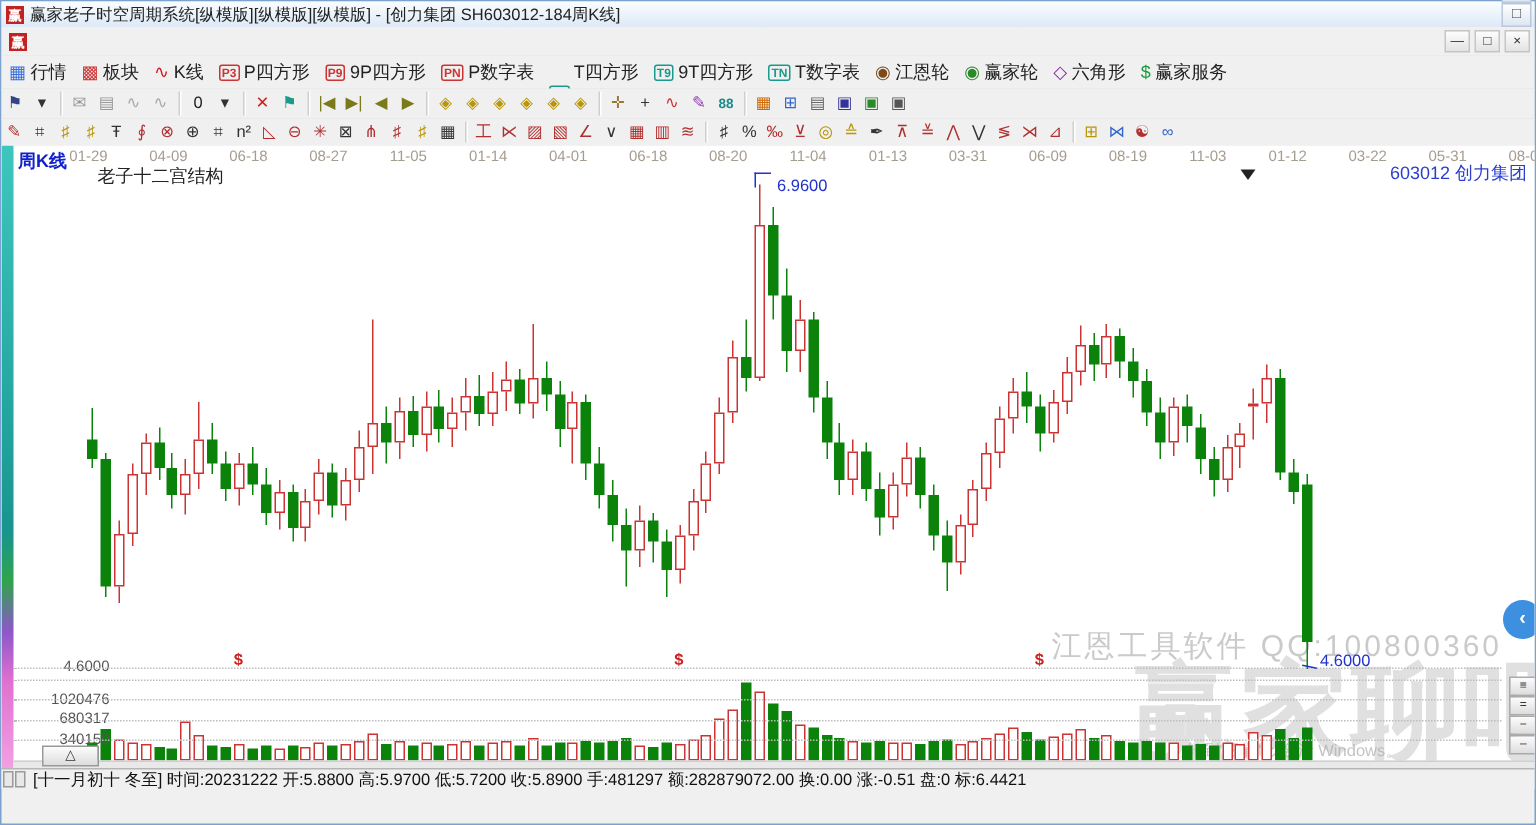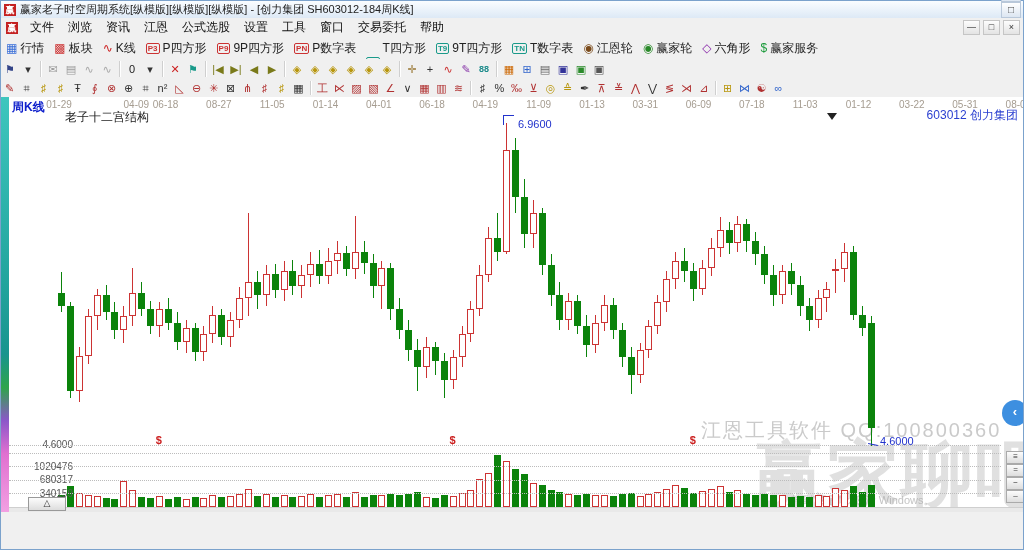--- a/index.html
+++ b/index.html
@@ -93,32 +93,20 @@
     <div id="title-text">赢家老子时空周期系统[纵模版][纵模版][纵模版] - [创力集团  SH603012-184周K线]</div>
     <div id="title-controls">
         <div class="winbtn">—</div>
         <div class="winbtn">□</div>
         <div class="winbtn">×</div>
       </div>
   </div>
 
   <div id="menubar">
     <div id="menu-app-icon">赢</div>
-    <div id="menu-items" style="display:flex;">
-        <div class="menu-item">文件</div>
-        <div class="menu-item">浏览</div>
-        <div class="menu-item">资讯</div>
-        <div class="menu-item">江恩</div>
-        <div class="menu-item">公式选股</div>
-        <div class="menu-item">设置</div>
-        <div class="menu-item">工具</div>
-        <div class="menu-item">窗口</div>
-        <div class="menu-item">交易委托</div>
-        <div class="menu-item">帮助</div>
-      </div>
     <div id="menu-spacer"></div>
     <div id="mdi-controls" style="display:flex;">
         <div class="mdibtn">—</div>
         <div class="mdibtn">□</div>
         <div class="mdibtn">×</div>
       </div>
   </div>
 
   <div id="toolbar1" class="toolbar">
       <div class="tb1-btn">
@@ -263,33 +251,33 @@
       <div class="tb3-ibtn" style="color: rgb(51, 102, 204);">⋈</div>
       <div class="tb3-ibtn" style="color: rgb(176, 48, 48);">☯</div>
       <div class="tb3-ibtn" style="color: rgb(51, 102, 204);">∞</div>
     </div>
 
   <div id="chart-area">
     <div id="left-strip"></div>
     <div id="period-label">周K线</div>
     <div id="date-axis">
         <div class="date-tick" style="left: 58px;">01-29</div>
-        <div class="date-tick" style="left: 111.3px; margin-left: 24px;">04-09</div>
+        <div class="date-tick" style="left: 111.3px;">04-09</div>
         <div class="date-tick" style="left: 164.6px;">06-18</div>
         <div class="date-tick" style="left: 217.9px;">08-27</div>
         <div class="date-tick" style="left: 271.2px;">11-05</div>
         <div class="date-tick" style="left: 324.5px;">01-14</div>
         <div class="date-tick" style="left: 377.8px;">04-01</div>
         <div class="date-tick" style="left: 431.1px;">06-18</div>
-        <div class="date-tick" style="left: 484.4px;">04-19</div>
-        <div class="date-tick" style="left: 537.7px;">11-09</div>
+        <div class="date-tick" style="left: 484.4px;">08-20</div>
+        <div class="date-tick" style="left: 537.7px;">11-04</div>
         <div class="date-tick" style="left: 591px;">01-13</div>
         <div class="date-tick" style="left: 644.3px;">03-31</div>
         <div class="date-tick" style="left: 697.6px;">06-09</div>
-        <div class="date-tick" style="left: 750.9px;">07-18</div>
+        <div class="date-tick" style="left: 750.9px;">08-19</div>
         <div class="date-tick" style="left: 804.2px;">11-03</div>
         <div class="date-tick" style="left: 857.5px;">01-12</div>
         <div class="date-tick" style="left: 910.8px;">03-22</div>
         <div class="date-tick" style="left: 964.1px;">05-31</div>
         <div class="date-tick" style="left: 1017.4px;">08-08</div>
       </div>
     <div id="structure-label">老子十二宫结构</div>
     <div id="stock-label">603012  创力集团</div>
 
     <div id="wm-tool" class="wm">江恩工具软件  QQ:100800360</div>
@@ -601,14 +589,19 @@
         <div class="vscale-btn" style="top: 354px;">≡</div>
         <div class="vscale-btn" style="top: 367px;">=</div>
         <div class="vscale-btn" style="top: 380px;">−</div>
         <div class="vscale-btn" style="top: 393px;">–</div>
       </div>
     <div id="expand-btn">△</div>
     <div id="hscroll"></div>
   </div>
 
 
+  <div id="statusbar">
+    <div class="status-cell"></div>
+    <div class="status-cell"></div>
+    <div id="status-text">[十一月初十 冬至] 时间:20231222 开:5.8800 高:5.9700 低:5.7200 收:5.8900 手:481297 额:282879072.00 换:0.00 涨:-0.51 盘:0 标:6.4421</div>
+  </div>
 
 </div>
 
 </body></html>

